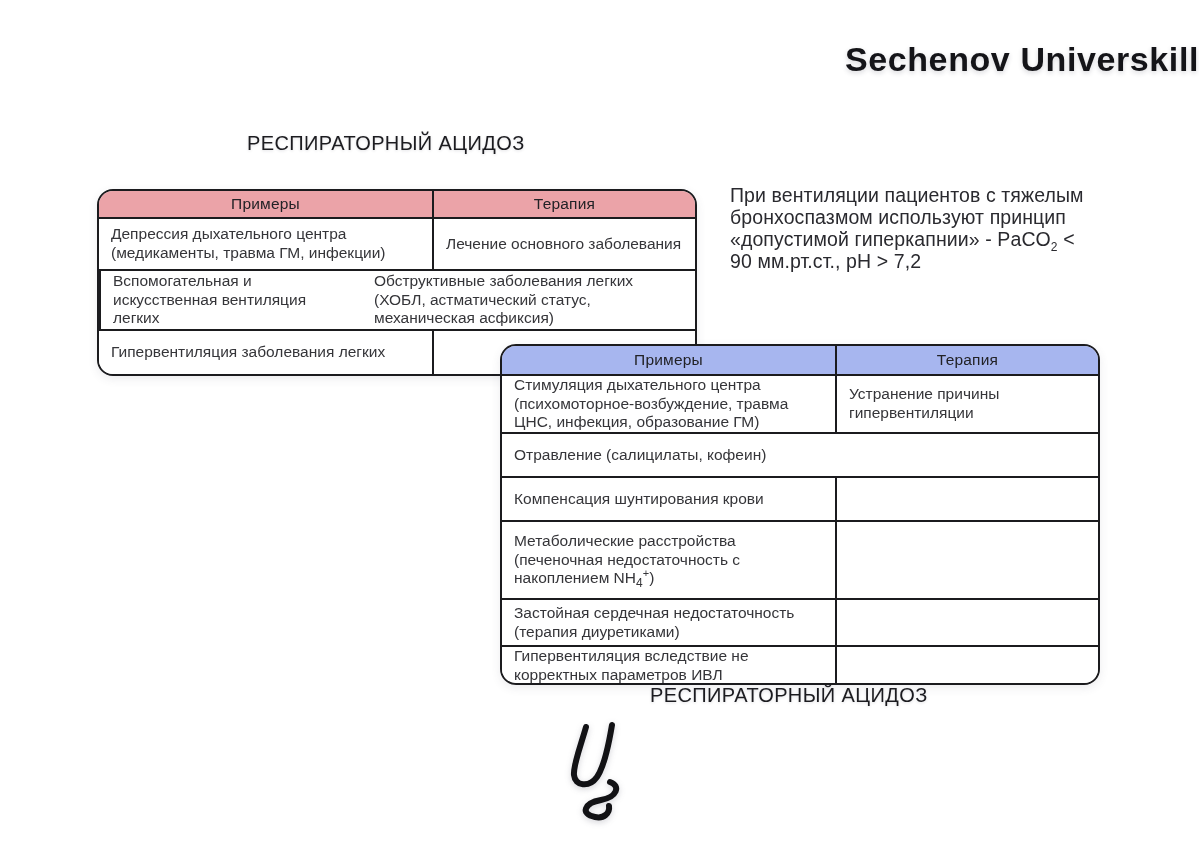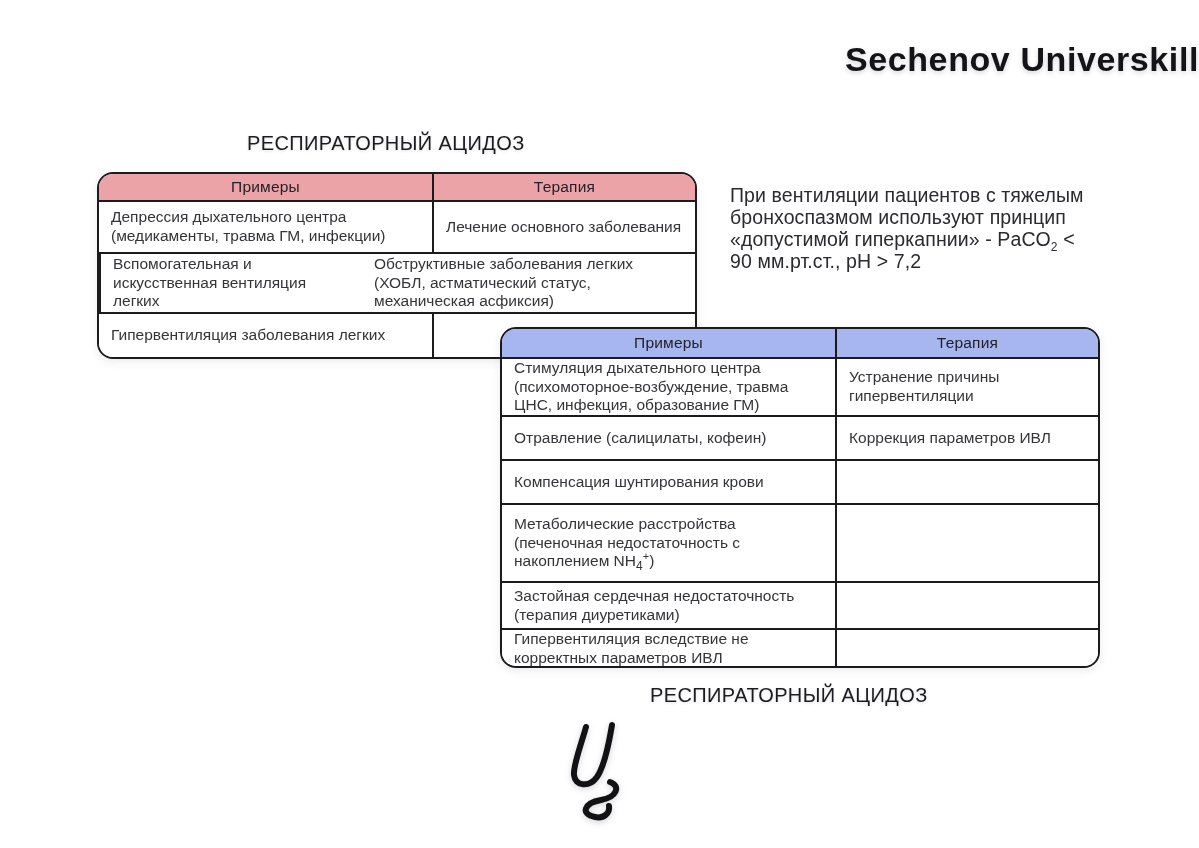--- a/index.html
+++ b/index.html
@@ -17,20 +17,21 @@
     position:absolute;font-size:20px;font-weight:500;letter-spacing:0.4px;
     color:#1c1c20;text-shadow:0 1px 3px rgba(50,50,70,0.15);white-space:nowrap;
   }
   .acidosis-label{left:247px;top:132px;}
   .alkalosis-label{left:650px;top:684px;}
 
   .tbl{
     position:absolute;width:600px;background:#e5e5e5;
     border:2px solid #1b1b1e;border-radius:16px;overflow:hidden;
     box-shadow:0 3px 10px rgba(70,70,90,0.10);
+    margin-top:17px;
   }
   .acidosis-table{left:97px;top:172px;height:187px;z-index:1;}
   .alkalosis-table{left:500px;top:327px;height:341px;z-index:2;}
 
   .thead{display:flex;width:100%;}
   .acidosis-table .thead{height:26px;}
   .alkalosis-table .thead{height:28px;}
   .th{
     display:flex;align-items:center;justify-content:center;
     font-size:15.5px;color:#222226;letter-spacing:0.2px;
@@ -91,21 +92,20 @@
     <div class="thead">
       <div class="th col1" style="background-color: rgb(167, 182, 239);">Примеры</div>
       <div class="th col2" style="background-color: rgb(167, 182, 239);">Терапия</div>
     </div>
     <div class="trow" style="height:58px">
       <div class="td col1">Стимуляция дыхательного центра (психомоторное-возбуждение, травма ЦНС, инфекция, образование ГМ)</div>
       <div class="td col2">Устранение причины гипервентиляции</div>
     </div>
     <div class="trow" style="height:44px">
       <div class="td col1">Отравление (салицилаты, кофеин)</div>
-      <div class="td col2">Коррекция параметров ИВЛ</div>
     </div>
     <div class="trow" style="height:44px">
       <div class="td col1">Компенсация шунтирования крови</div>
       <div class="td col2"></div>
     </div>
     <div class="trow" style="height:78px">
       <div class="td col1">
           <span><span>Метаболические расстройства (печеночная недостаточность с накоплением NH</span><sub>4</sub><sup>+</sup><span>)</span></span>
         </div>
       <div class="td col2"></div>

